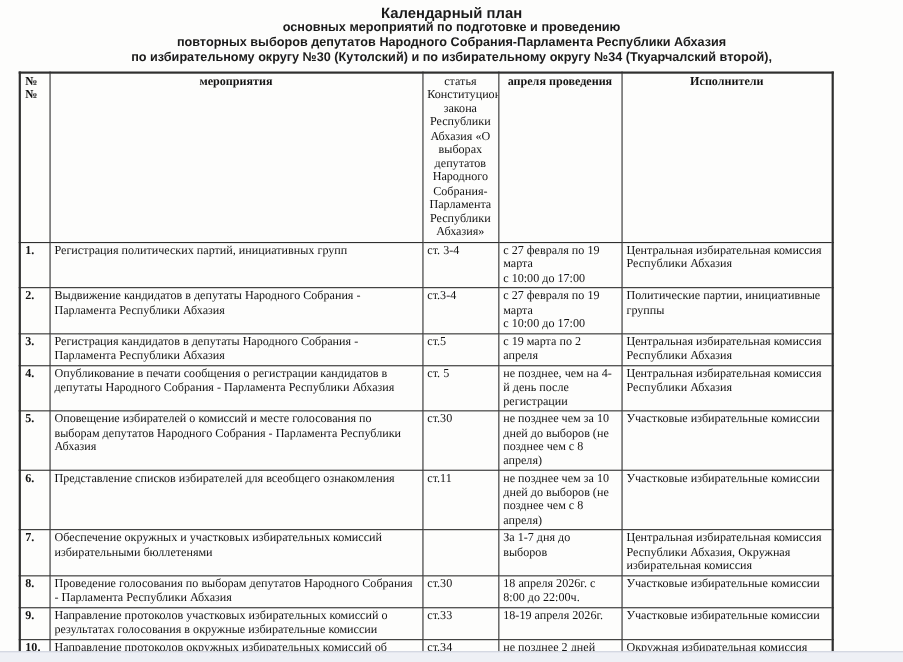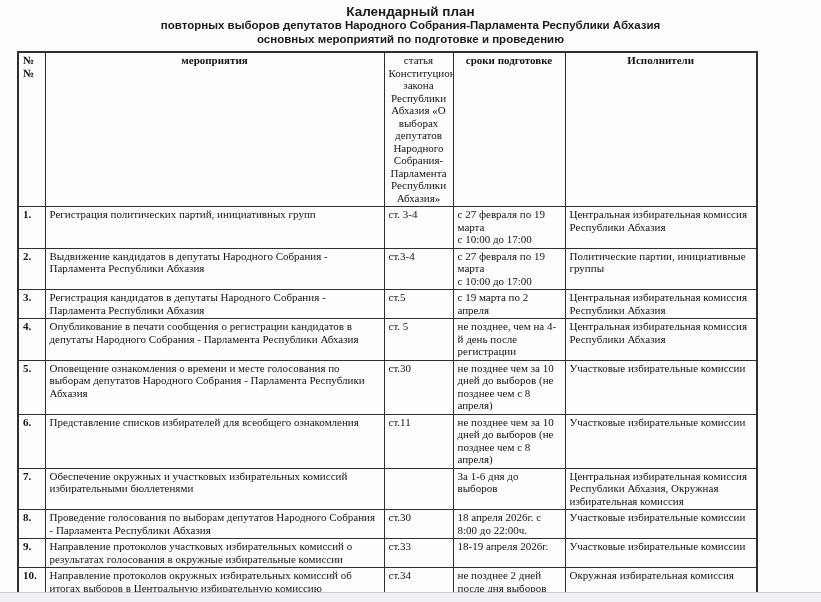--- a/index.html
+++ b/index.html
@@ -70,39 +70,40 @@
     border-top: 1px solid #ccd1dc;
   }
 </style>
 </head>
 <body>
 
 <div class="page">
 
   <div class="title-block">
     <div class="title-main">Календарный план</div>
+    <div class="title-sub">основных мероприятий по подготовке и проведению</div>
     <div class="title-sub">повторных выборов депутатов Народного Собрания-Парламента Республики Абхазия</div>
-    <div class="title-sub">основных мероприятий по подготовке и проведению</div>
+    <div class="title-sub">по избирательному округу  №30 (Кутолский) и по избирательному округу  №34 (Ткуарчалский второй),</div>
   </div>
 
   <table class="plan">
     <colgroup>
       <col class="c-num">
         <col class="c-act">
         <col class="c-art">
         <col class="c-tim">
         <col class="c-exe">
     </colgroup>
     <thead>
       <tr>
         <th class="h-num">№
 №</th>
         <th class="h-act">мероприятия</th>
         <th class="h-art">статья Конституционного закона Республики Абхазия «О выборах депутатов Народного Собрания-Парламента Республики Абхазия»</th>
-        <th class="h-tim">сроки подготовке</th>
+        <th class="h-tim">апреля проведения</th>
         <th class="h-exe">Исполнители</th>
       </tr>
     </thead>
     <tbody id="table-body">
         <tr>
     <td class="c-num">1.</td>
     <td class="c-act">Регистрация политических партий, инициативных групп</td>
     <td class="c-art">ст. 3-4</td>
     <td class="c-tim">с 27 февраля по 19 марта
 с 10:00 до 17:00</td>
@@ -125,37 +126,37 @@
   </tr>
         <tr>
     <td class="c-num">4.</td>
     <td class="c-act">Опубликование в печати сообщения о регистрации кандидатов в депутаты Народного Собрания - Парламента Республики Абхазия</td>
     <td class="c-art">ст. 5</td>
     <td class="c-tim">не позднее, чем на 4-й день после регистрации</td>
     <td class="c-exe">Центральная избирательная комиссия Республики Абхазия</td>
   </tr>
         <tr>
     <td class="c-num">5.</td>
-    <td class="c-act">Оповещение ознакомления о времени и месте голосования по выборам депутатов  Народного Собрания - Парламента Республики Абхазия</td>
+    <td class="c-act">Оповещение избирателей о комиссий и месте голосования по выборам депутатов  Народного Собрания - Парламента Республики Абхазия</td>
     <td class="c-art">ст.30</td>
     <td class="c-tim">не позднее чем за 10 дней до выборов (не позднее чем с 8 апреля)</td>
     <td class="c-exe">Участковые избирательные комиссии</td>
   </tr>
         <tr>
     <td class="c-num">6.</td>
     <td class="c-act">Представление списков избирателей для всеобщего ознакомления</td>
     <td class="c-art">ст.11</td>
     <td class="c-tim">не позднее чем за 10 дней до выборов (не позднее чем с 8 апреля)</td>
     <td class="c-exe">Участковые избирательные комиссии</td>
   </tr>
         <tr>
     <td class="c-num">7.</td>
     <td class="c-act">Обеспечение окружных и участковых избирательных комиссий избирательными бюллетенями</td>
     <td class="c-art"></td>
-    <td class="c-tim">За 1-6 дня до выборов</td>
+    <td class="c-tim">За 1-7 дня до выборов</td>
     <td class="c-exe">Центральная избирательная комиссия Республики Абхазия, Окружная избирательная комиссия</td>
   </tr>
         <tr>
     <td class="c-num">8.</td>
     <td class="c-act">Проведение голосования по выборам депутатов  Народного Собрания - Парламента Республики Абхазия</td>
     <td class="c-art">ст.30</td>
     <td class="c-tim">18 апреля 2026г.  с 8:00 до 22:00ч.</td>
     <td class="c-exe">Участковые избирательные комиссии</td>
   </tr>
         <tr>

